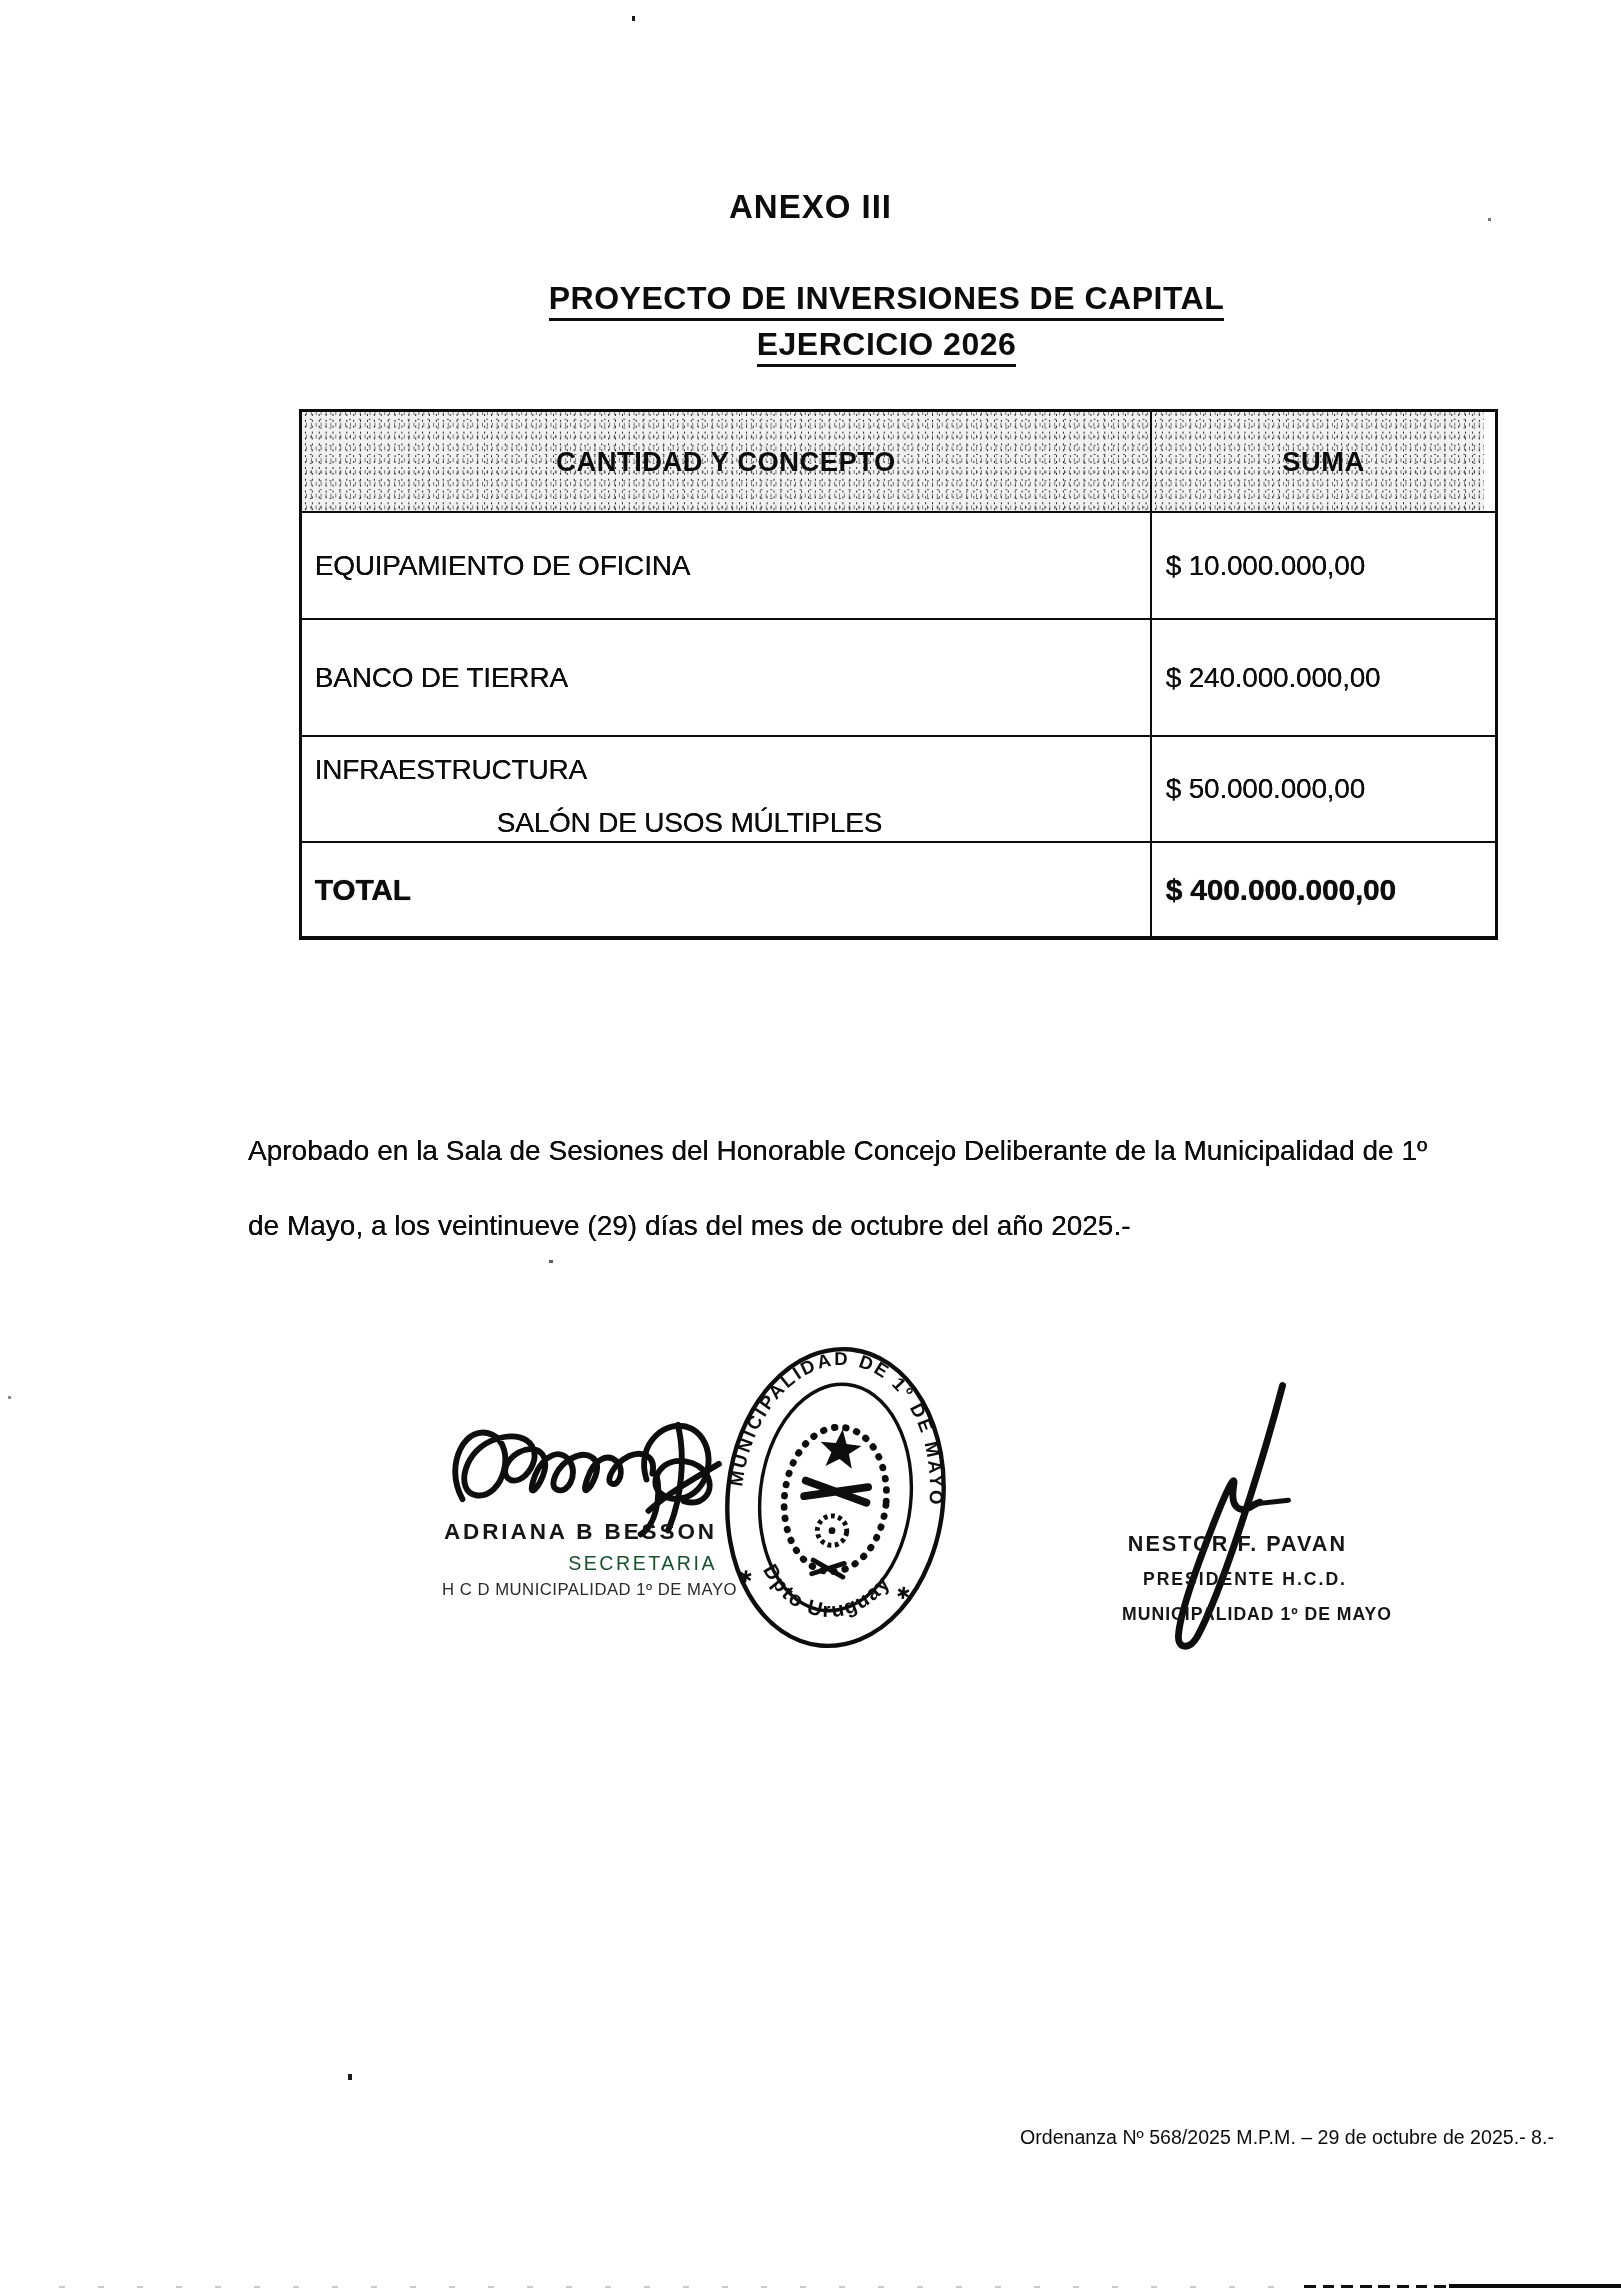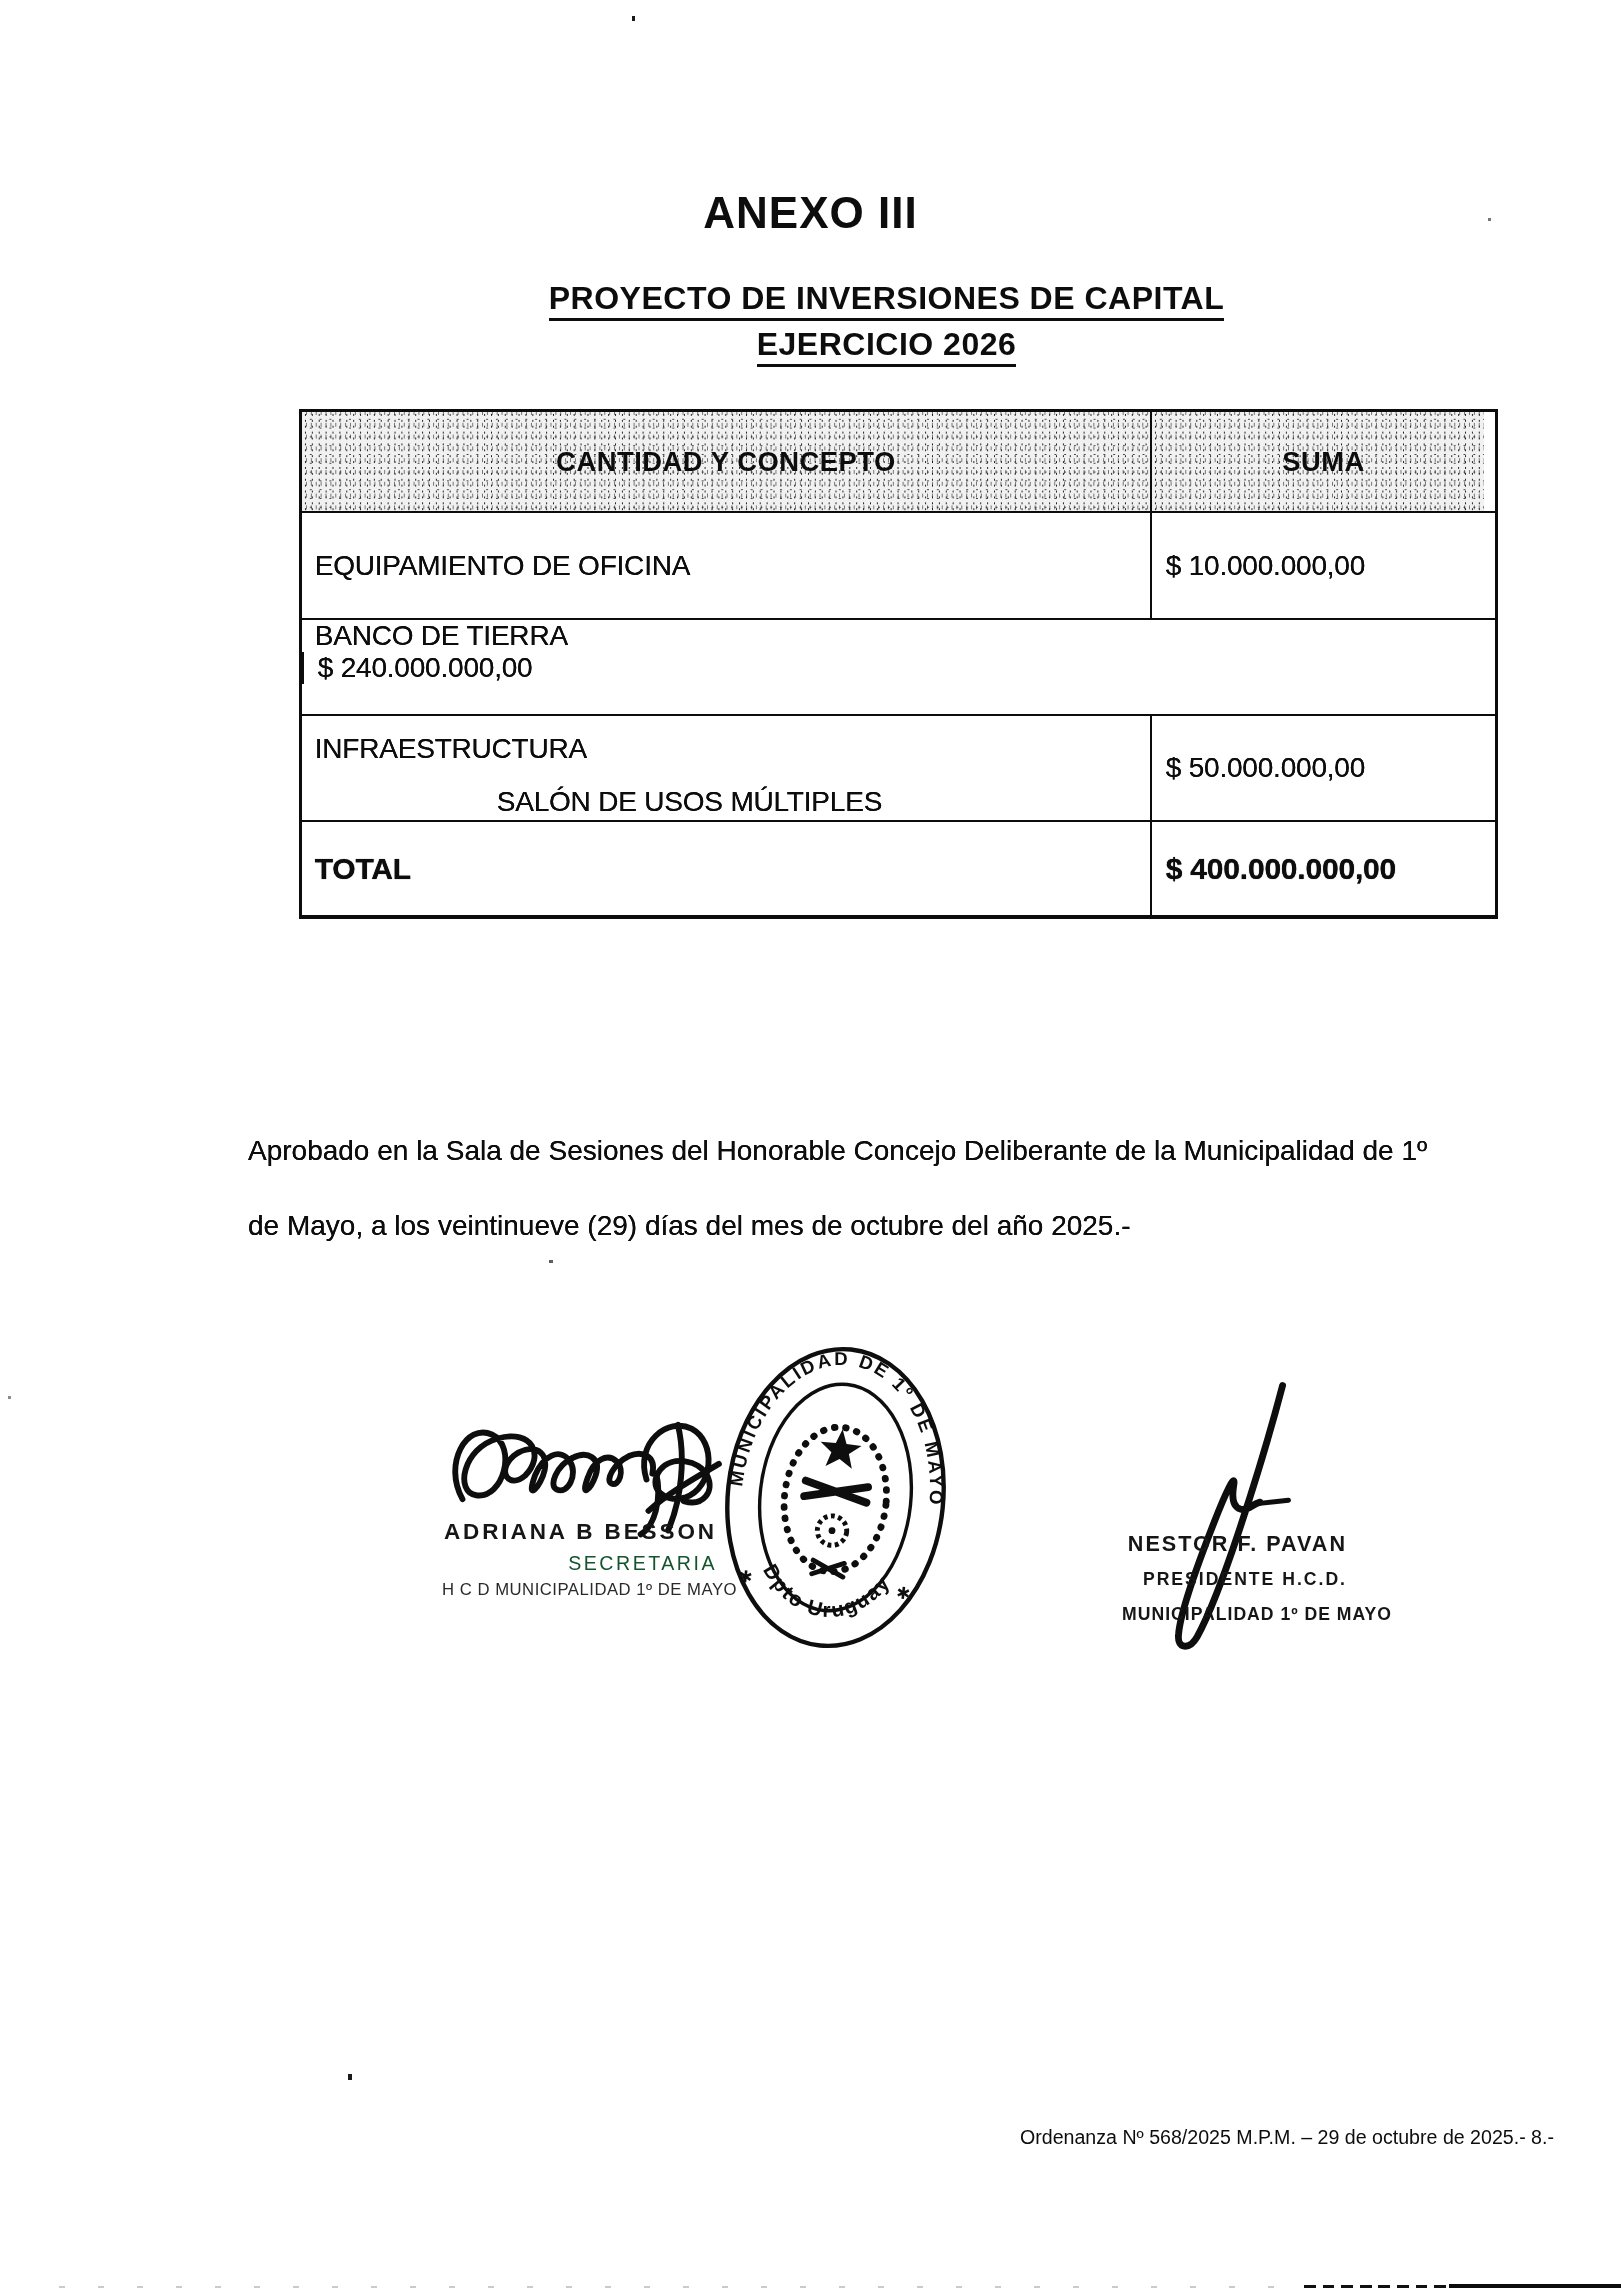--- a/index.html
+++ b/index.html
@@ -9,21 +9,21 @@
     width:1621px; height:2291px;
     background:#ffffff;
     font-family:"Liberation Sans", sans-serif;
     color:#0d0d0d;
     overflow:hidden;
   }
 
   
   .annex-title {
     position:absolute; top:188px; left:0; width:1621px;
-    text-align:center; font-size:44px; font-weight:700; letter-spacing:1px;
+    text-align:center; font-size:33px; font-weight:700; letter-spacing:1px;
   }
   .doc-subtitle { position:absolute; top:280px; left:274px; width:1225px; text-align:center; }
   .doc-subtitle .line {
     display:inline-block;
     font-size:32px; font-weight:700; letter-spacing:0.5px;
     border-bottom:3.9px solid #0d0d0d; padding-bottom:1px;
   }
   .doc-subtitle .line2-wrap { margin-top:4.9px; }
 
   
@@ -45,21 +45,21 @@
     background-position:0 0, 3.9px 2.9px, 2px 6.9px;
     justify-content:center;
     font-weight:700; font-size:27.4px; letter-spacing:0.5px;
   }
   .cell { display:flex; align-items:center; }
   .cell-concept { width:848px; padding-left:12.7px; }
   .cell-amount  { width:334px; padding-left:13.7px; border-left:2.9px solid #0c0c0c; }
   .t-head .cell-concept { padding-left:0; }
   .t-head .cell-amount  { padding-left:11px; }
   .t-body { font-size:28px; letter-spacing:-0.2px; text-shadow:0 0 0.5px #000; }
-  .r1 { height:107px; } .r2 { height:93px; } .r3 { height:96px;flex-direction:column; } .r4 { height:106px; } .r5 { height:95px; }
+  .r1 { height:107px; } .r2 { height:93px; } .r3 { height:117px; } .r4 { height:106px; } .r5 { height:95px; }
   .concept-two-lines { display:block; line-height:53px; padding-top:14px; }
   .concept-indent { padding-left:182px; display:block; }
   .t-total .cell-concept, .t-total .cell-amount { font-weight:700; font-size:30px; text-shadow:0 0 0.8px #000; }
 
   
   .approval { position:absolute; left:248px; top:1135px; width:1304px; font-size:28px; text-shadow:0 0 0.4px #000; }
   .approval .a-line2 { margin-top:43px; }
 
   
   .sig-svg { position:absolute; }

